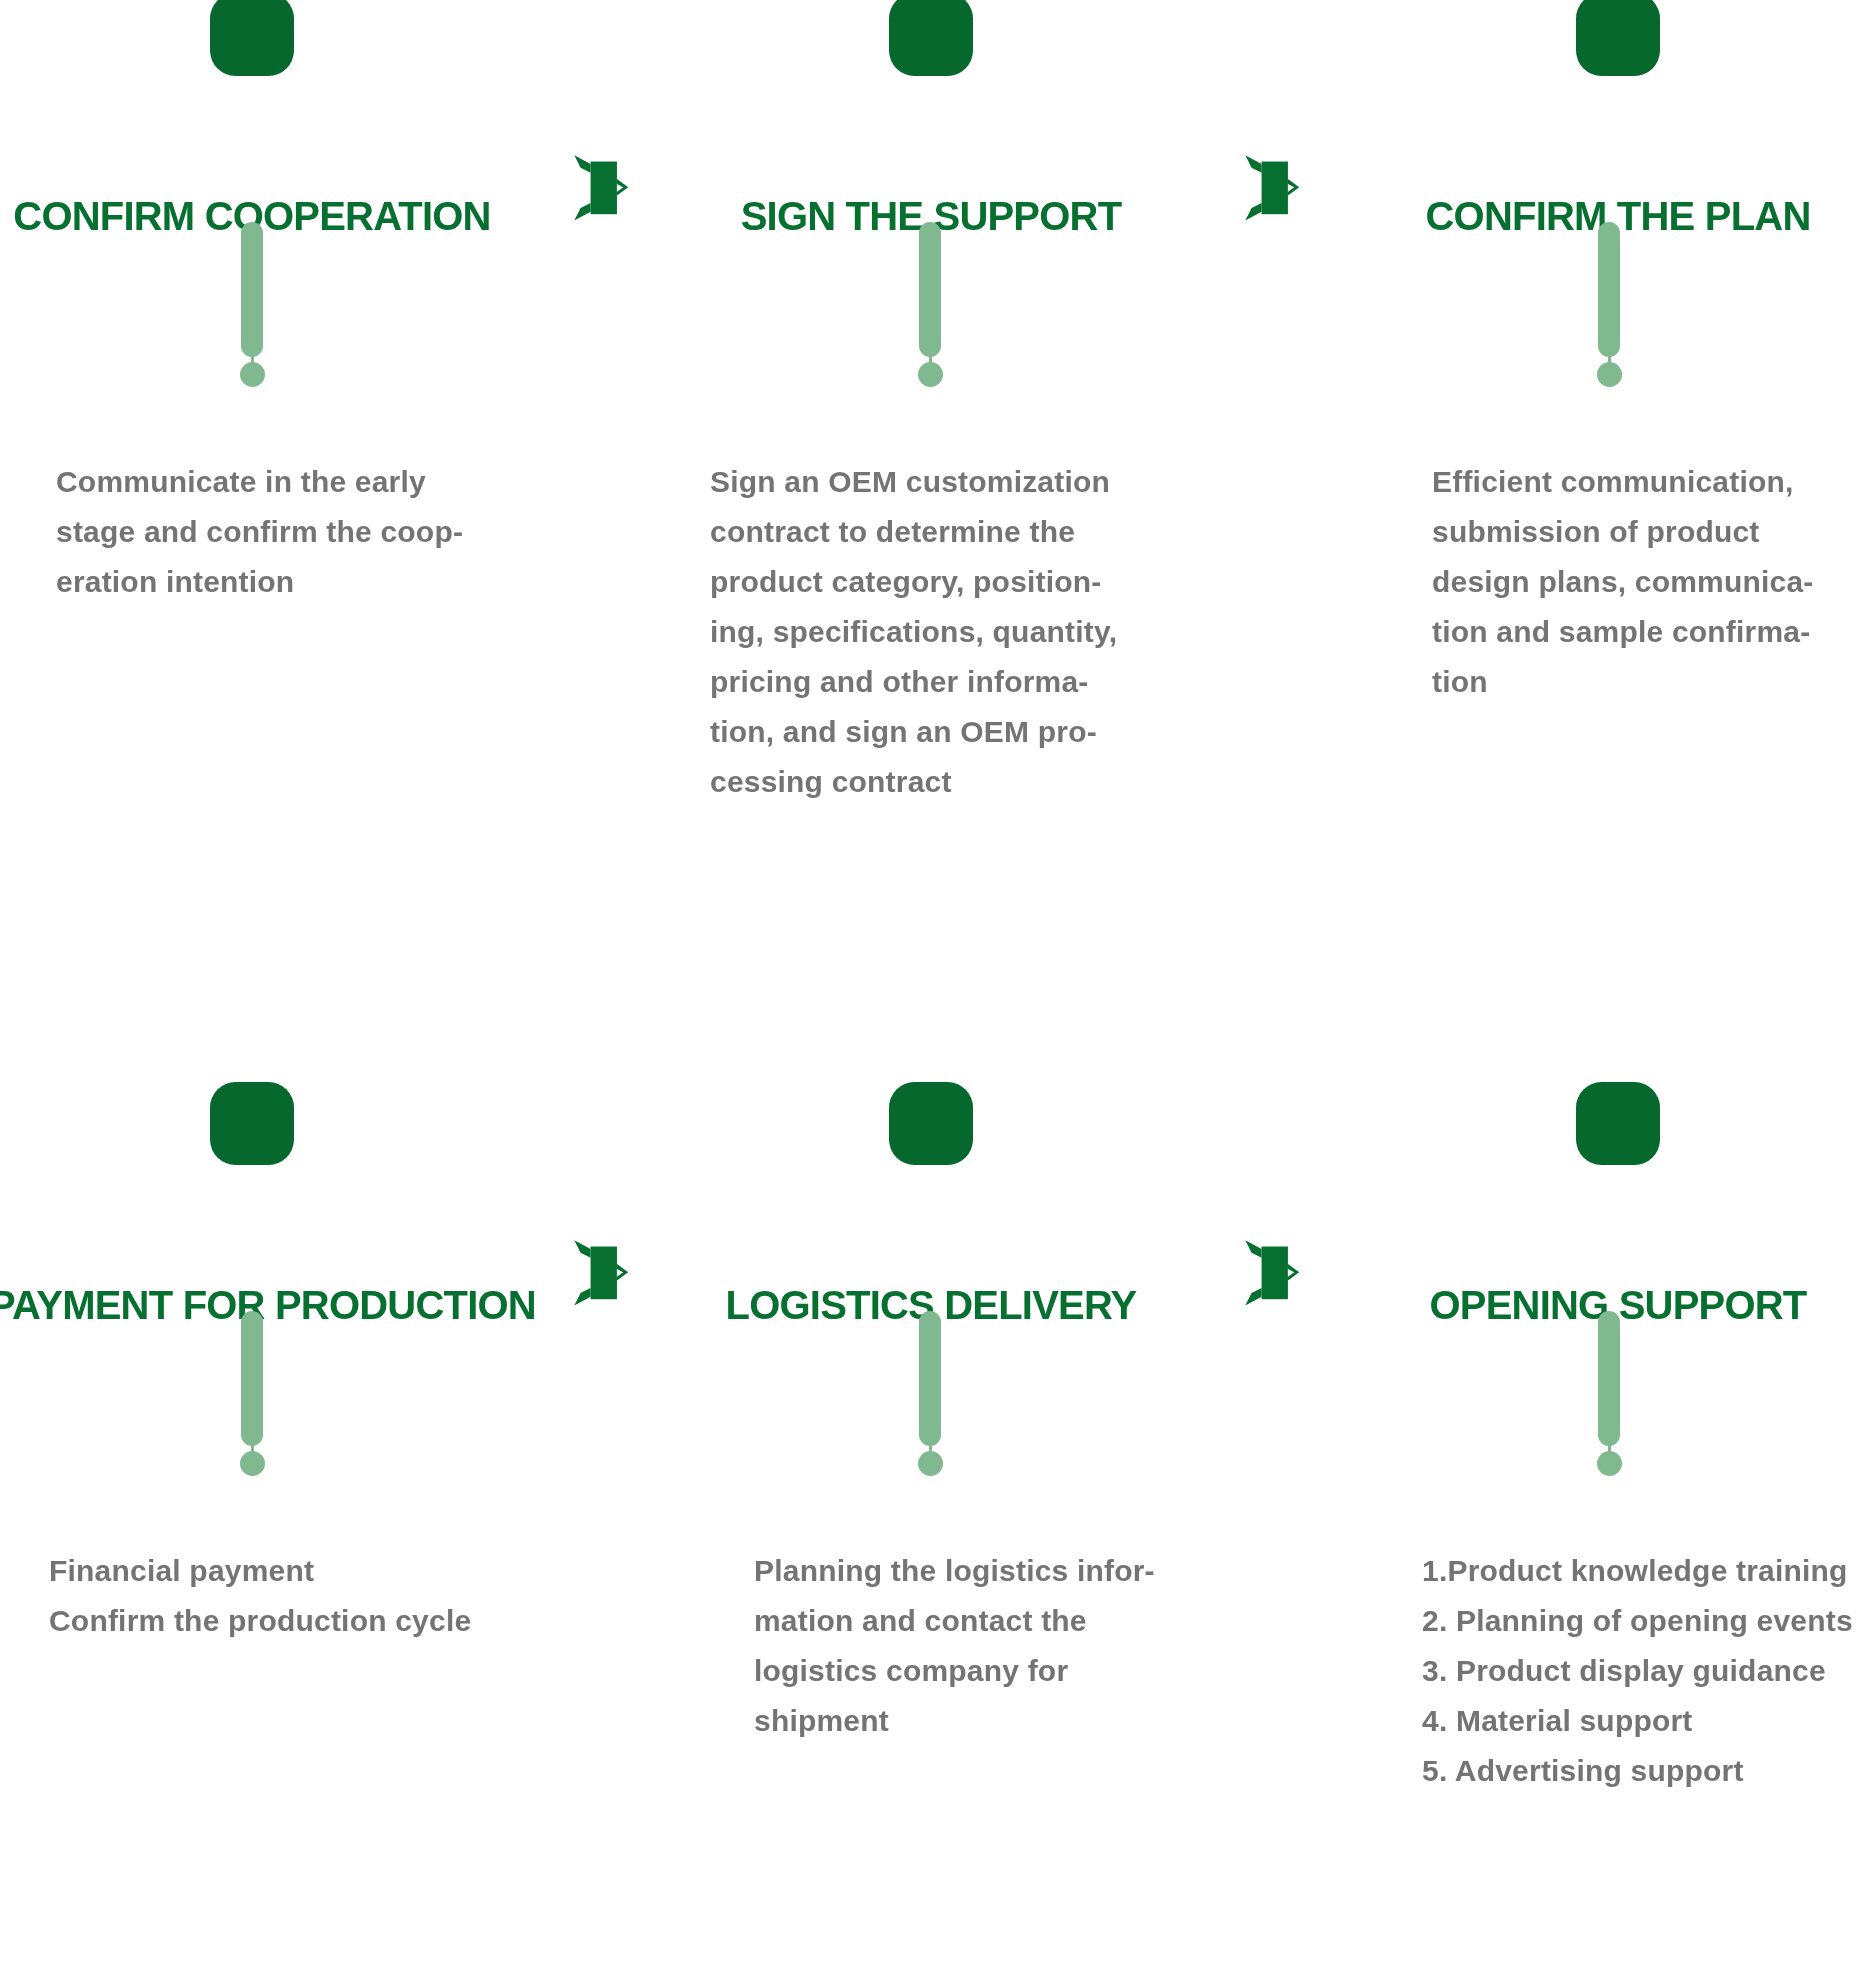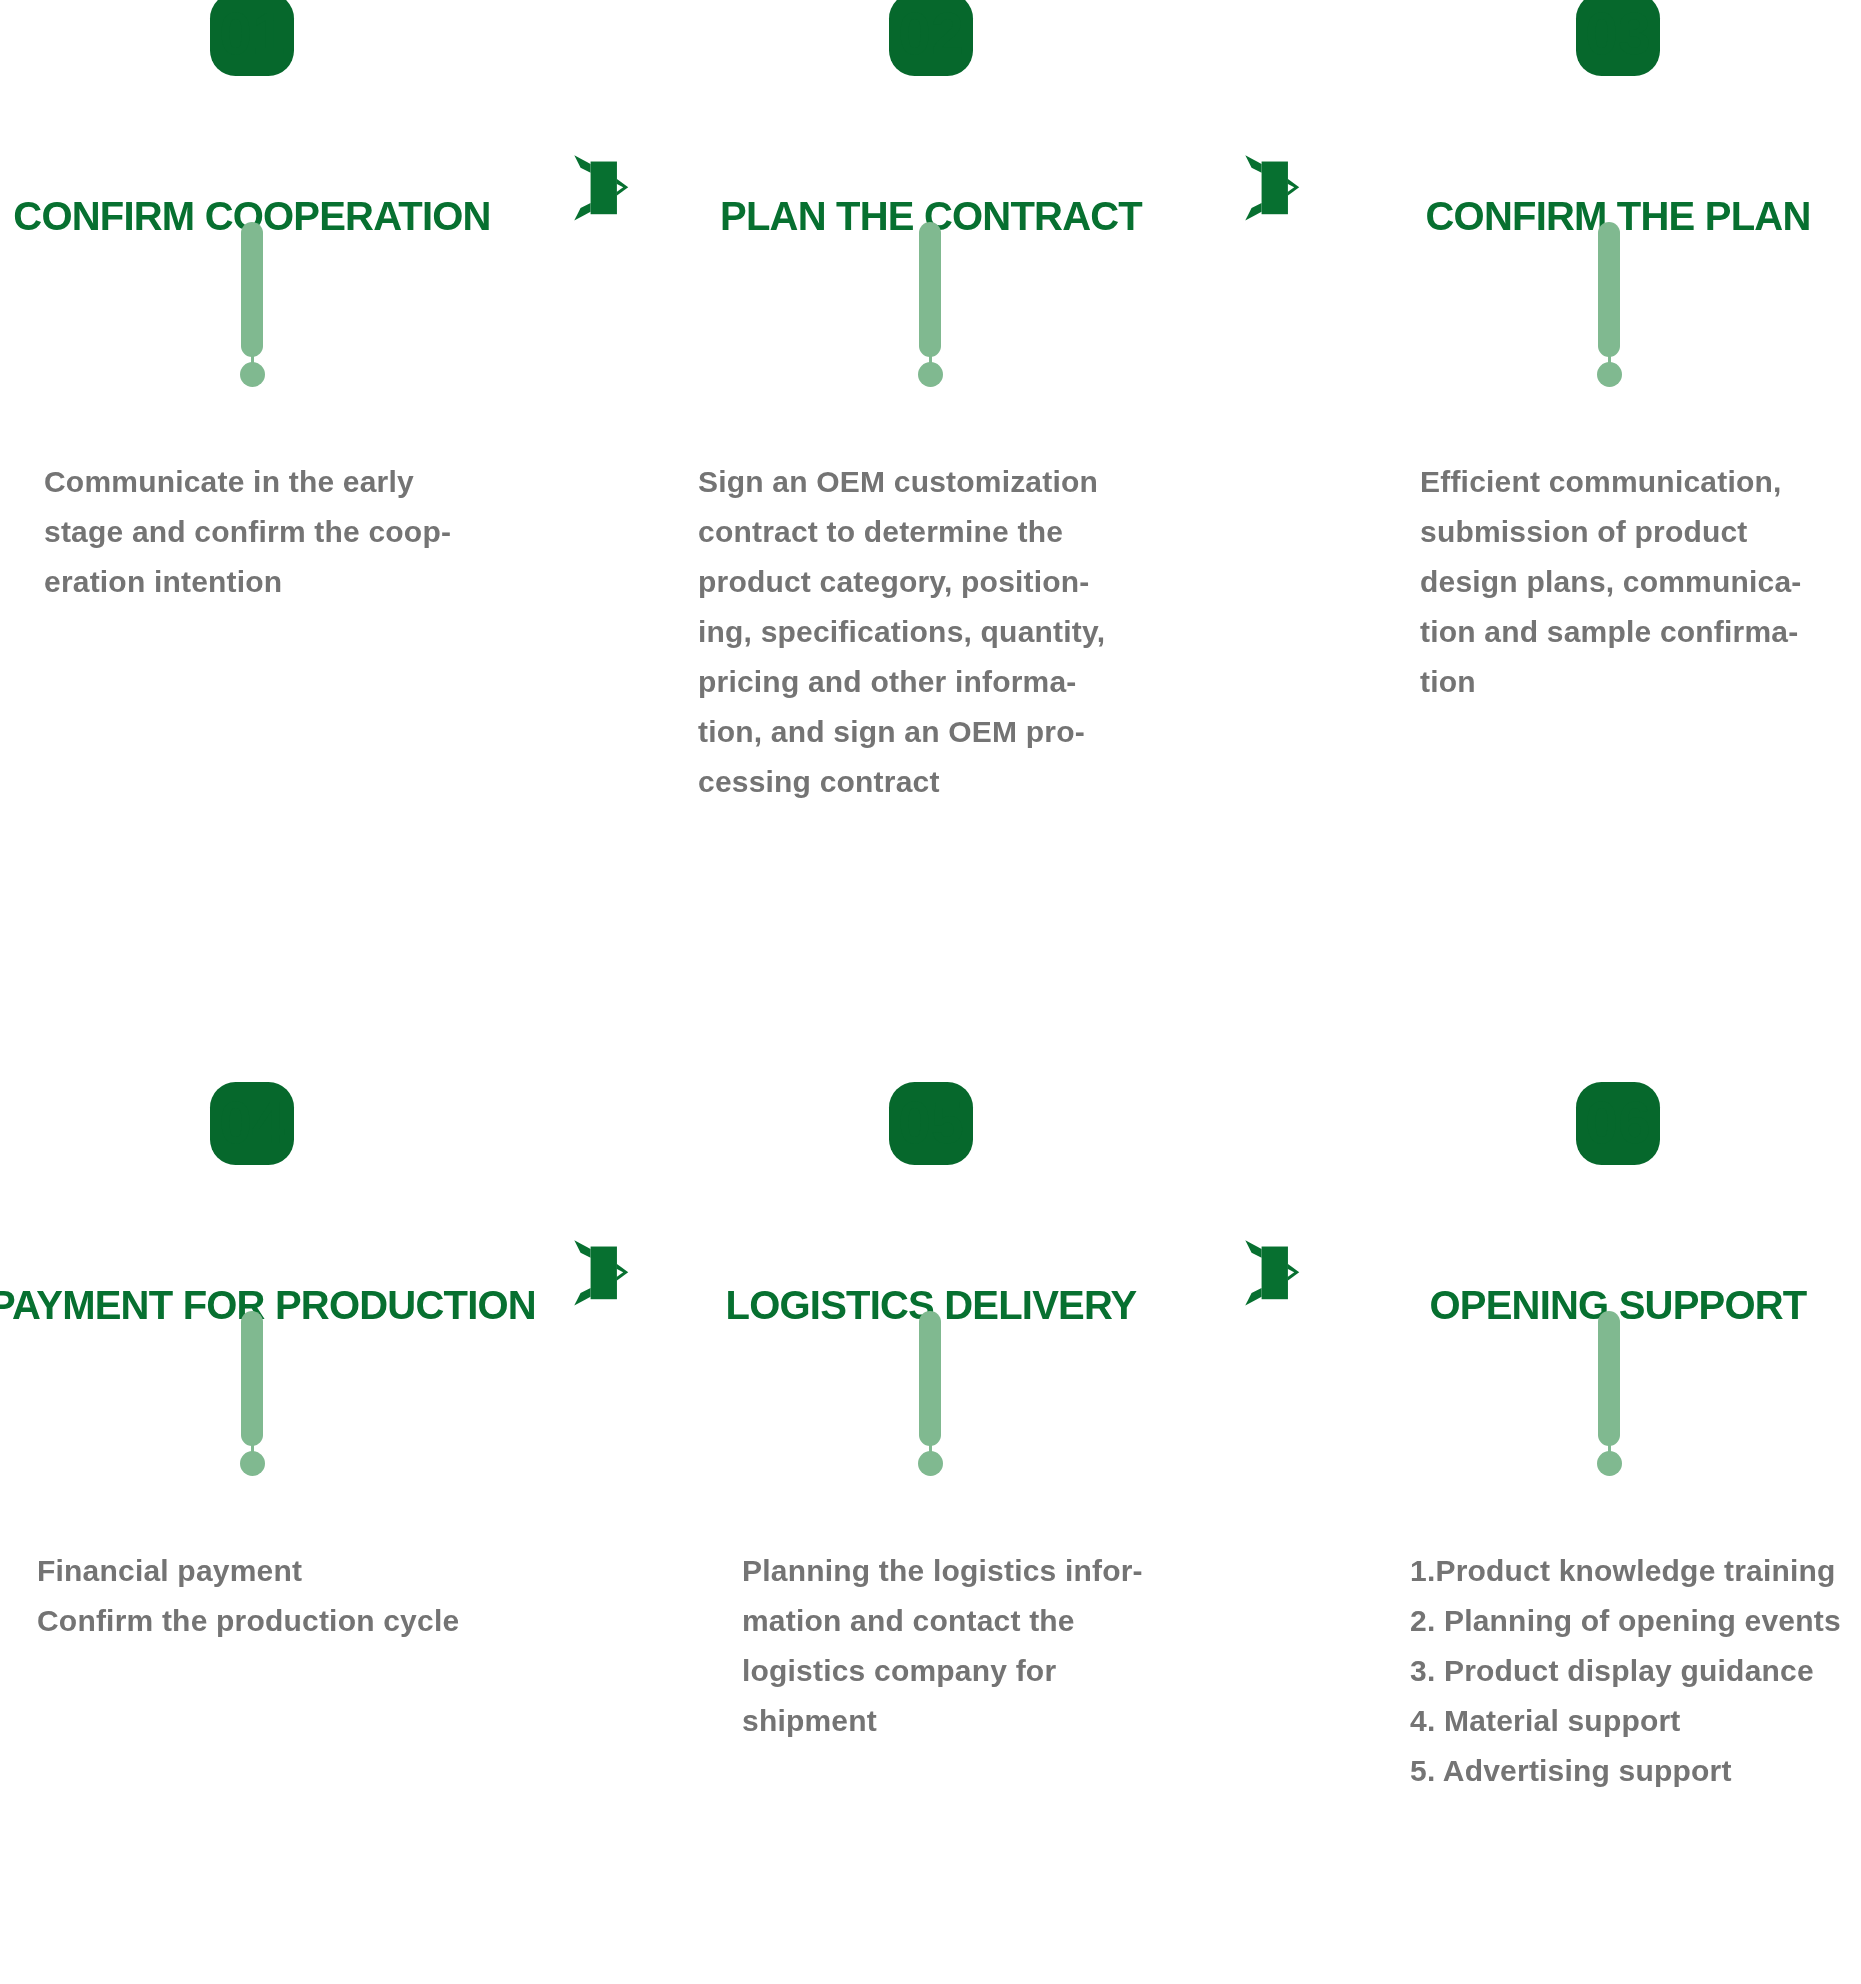--- a/index.html
+++ b/index.html
@@ -69,20 +69,21 @@
   }
   .desc {
     position: absolute;
     top: calc(var(--row) + 427px);
     color: #747474;
     font-size: 30px;
     line-height: 50px;
     font-weight: bold;
     white-space: pre-line;
     letter-spacing: 0.2px;
+    margin-left: 12px;
   }
   .step1 .desc { left: 44px;   width: 473px; }
   .step2 .desc { left: 698px;  width: 458px; }
   .step3 .desc { left: 1420px; width: 443px; }
   .step4 .desc { left: 37px;   width: 488px; }
   .step5 .desc { left: 742px;  width: 458px; }
   .step6 .desc { left: 1410px; width: 458px; }
 
   .arrow {
     position: absolute;
@@ -116,21 +117,21 @@
     <polygon points="72,40 90,53 72,66" fill="#077030"></polygon>
     <polygon points="72,48 82,53 72,60" fill="#ffffff"></polygon>
     <polygon points="30,16 4,2 14,22 30,30" fill="#077030"></polygon>
     <polygon points="30,92 4,106 14,86 30,78" fill="#077030"></polygon>
   </svg>
 
   <section class="step step2">
     <div class="badge">
       <span>02</span>
     </div>
-    <h2 class="title">PLAN THE CONTRACT</h2>
+    <h2 class="title">SIGN THE SUPPORT</h2>
     <div class="vline"></div>
     <div class="stem"></div>
     <div class="dot"></div>
     <p class="desc">Sign an OEM customization
 contract to determine the
 product category, position-
 ing, specifications, quantity,
 pricing and other informa-
 tion, and sign an OEM pro-
 cessing contract</p>

